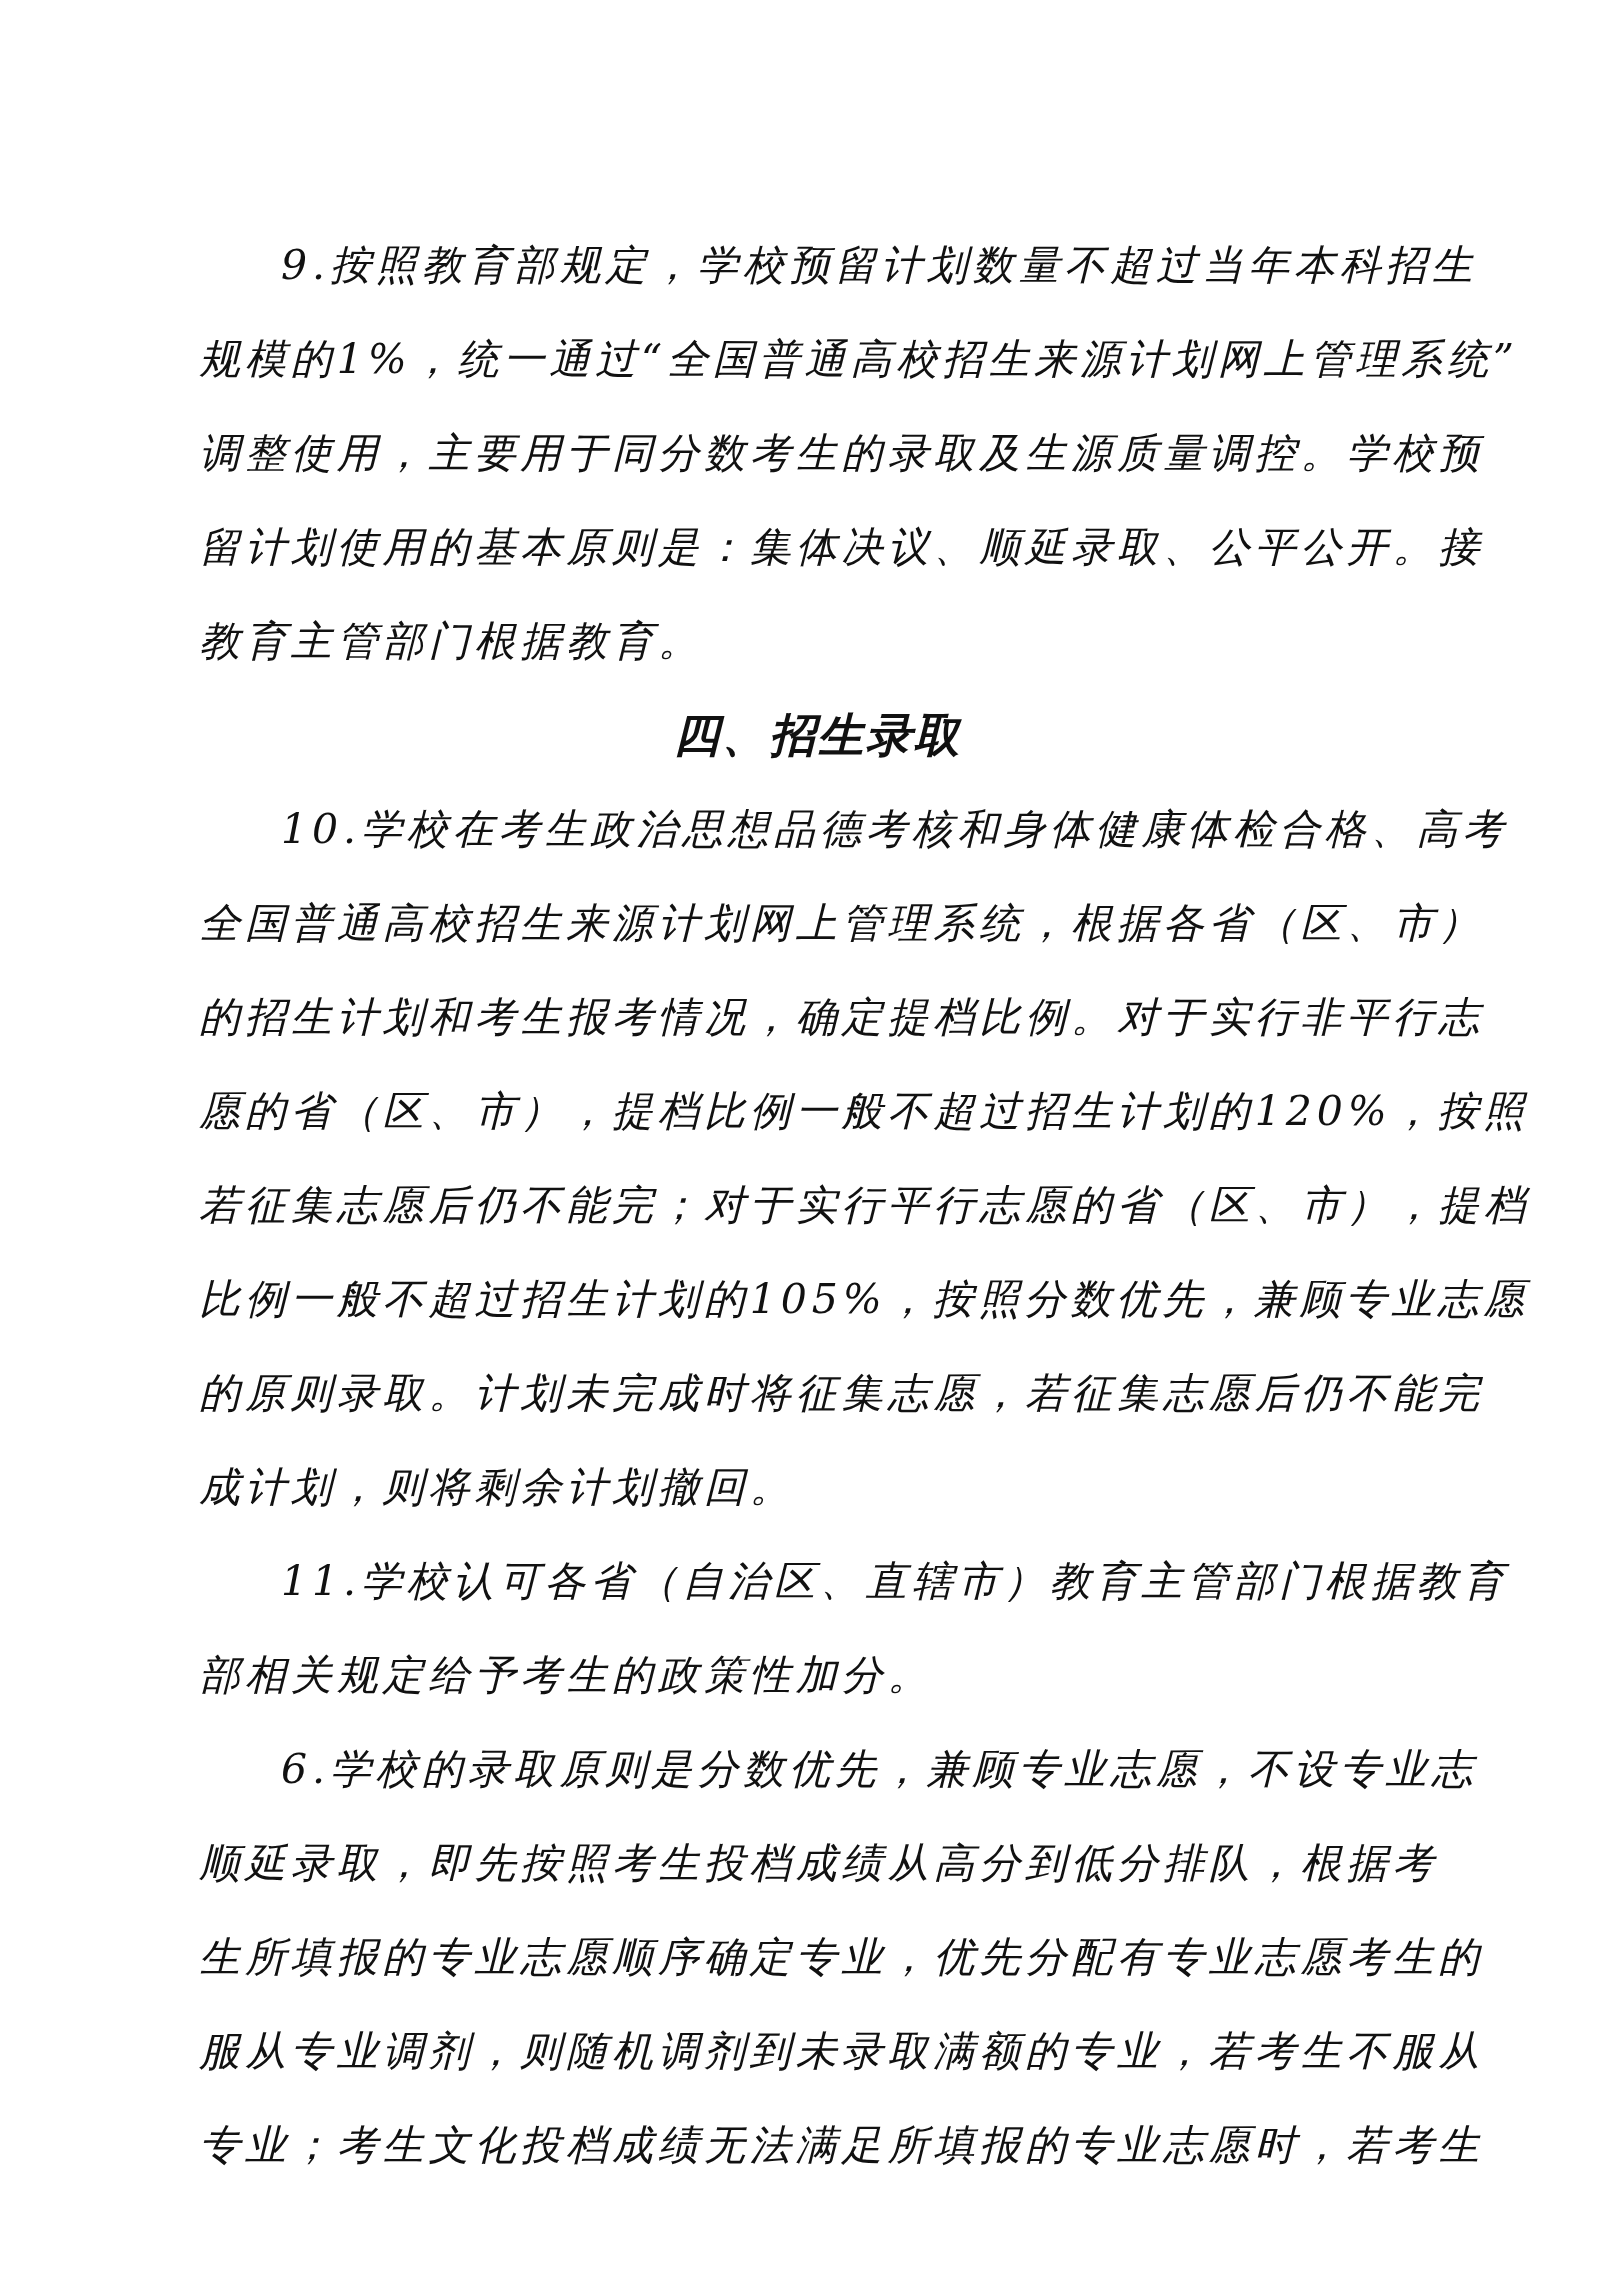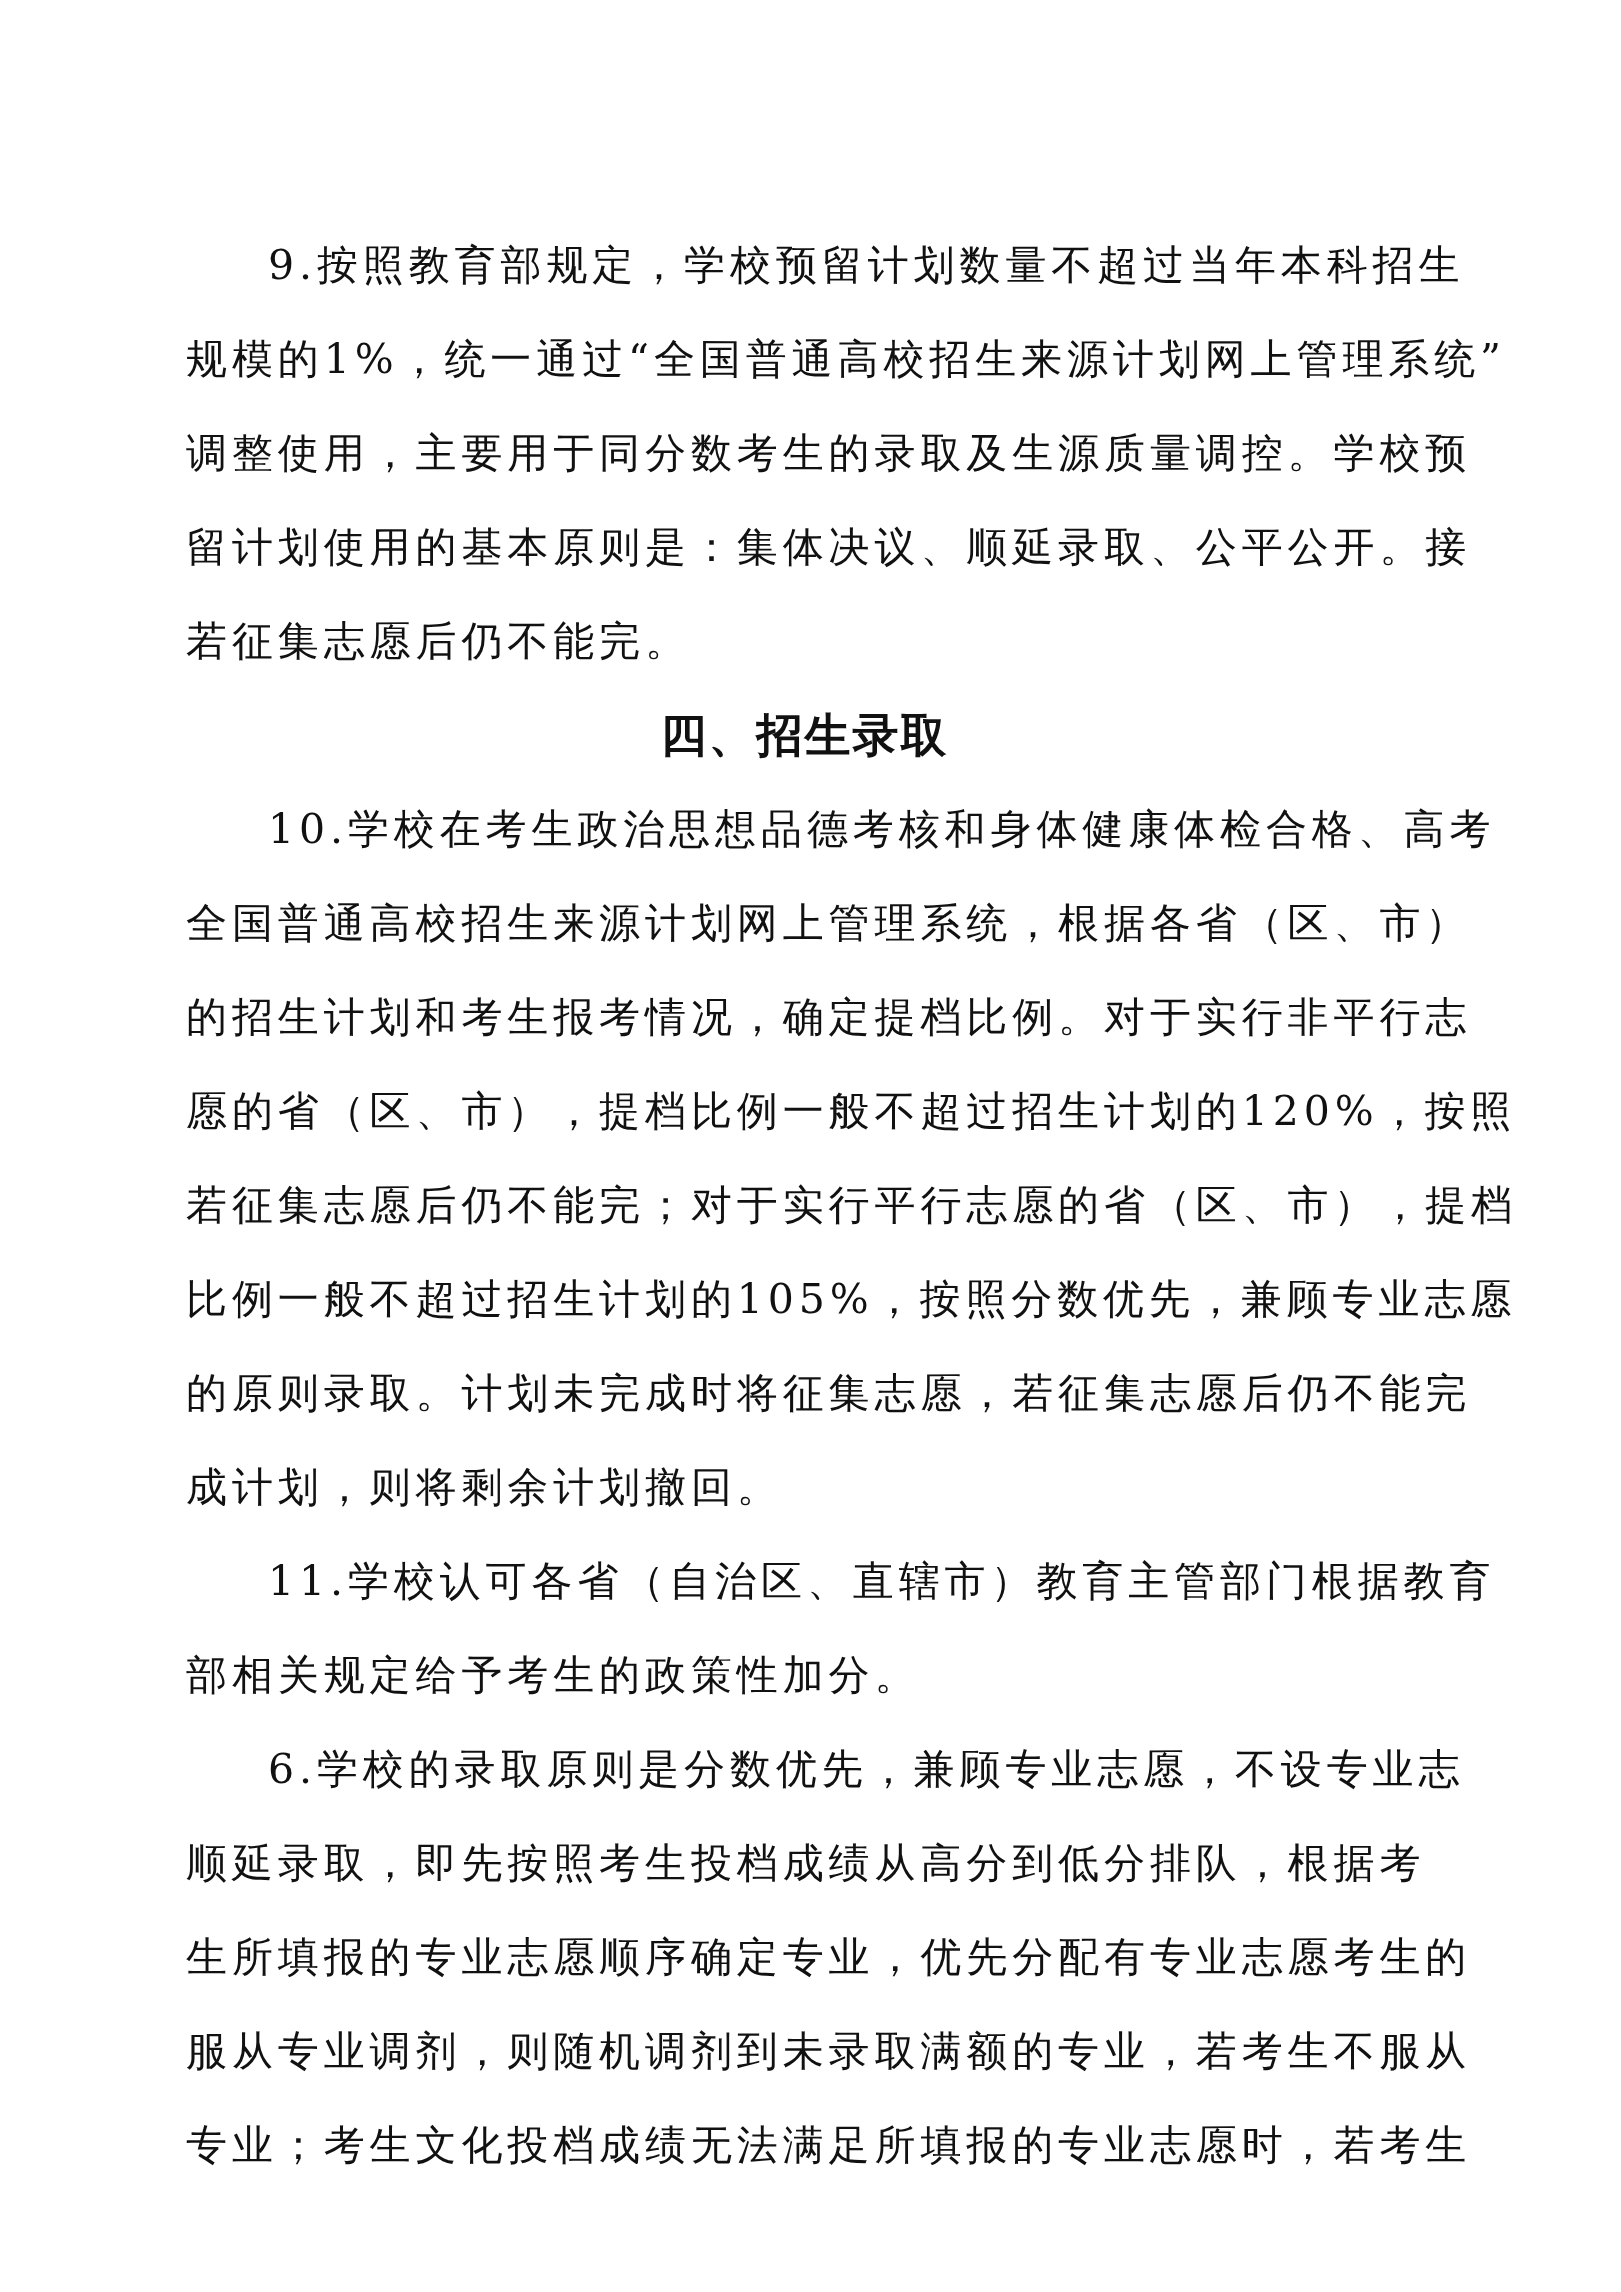--- a/index.html
+++ b/index.html
@@ -2,21 +2,21 @@
 <html><head>
   <meta charset="utf-8">
   <style>
     html, body { margin: 0; padding: 0; background: #ffffff; }
     body {
       width: 1621px; height: 2293px; position: relative; overflow: hidden;
       font-family: "DejaVu Serif", "Liberation Serif", serif;
       color: #111111;
     }
     .page {
-      position: absolute; left: 186px; top: 218px; width: 1237px;
+      position: absolute; left: 199px; top: 218px; width: 1237px; font-style: italic;
     }
     .line {
       display: block;
       height: 94px; line-height: 94px;
       font-size: 41px;
       letter-spacing: 4.9px;
       white-space: nowrap;
       text-align: justify;
       text-align-last: justify;
     }
@@ -34,21 +34,21 @@
 </head>
 <body>
 
 <div class="page">
 
   <div>
     <span class="line indent">9.按照教育部规定，学校预留计划数量不超过当年本科招生</span>
     <span class="line">规模的1%，统一通过“全国普通高校招生来源计划网上管理系统”</span>
     <span class="line">调整使用，主要用于同分数考生的录取及生源质量调控。学校预</span>
     <span class="line">留计划使用的基本原则是：集体决议、顺延录取、公平公开。接</span>
-    <span class="line last">若征集志愿后仍不能完。</span>
+    <span class="line last">教育主管部门根据教育。</span>
   </div>
 
   <div class="heading">四、招生录取</div>
 
   <div>
     <span class="line indent">10.学校在考生政治思想品德考核和身体健康体检合格、高考</span>
     <span class="line">全国普通高校招生来源计划网上管理系统，根据各省（区、市）</span>
     <span class="line">的招生计划和考生报考情况，确定提档比例。对于实行非平行志</span>
     <span class="line">愿的省（区、市），提档比例一般不超过招生计划的120%，按照</span>
     <span class="line">若征集志愿后仍不能完；对于实行平行志愿的省（区、市），提档</span>

